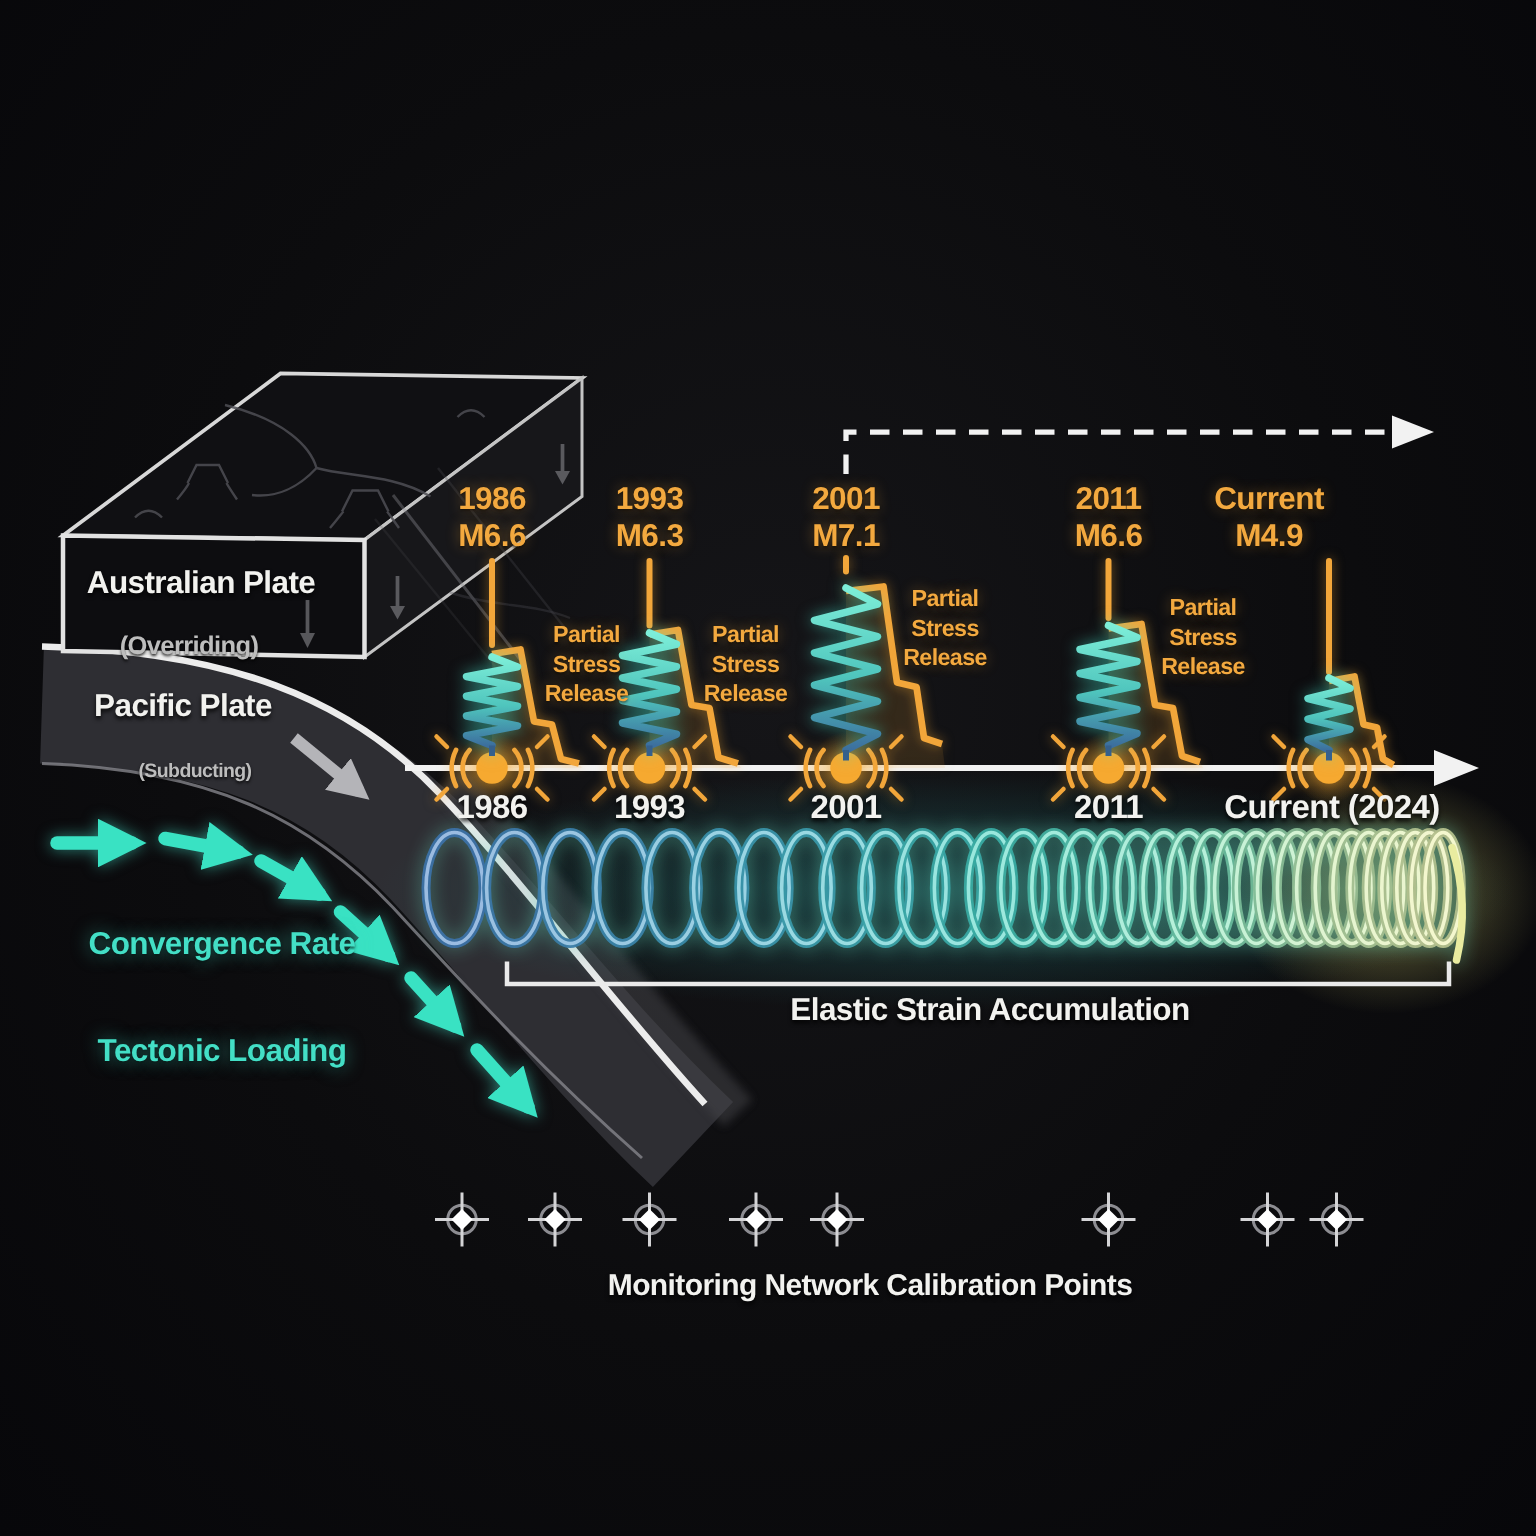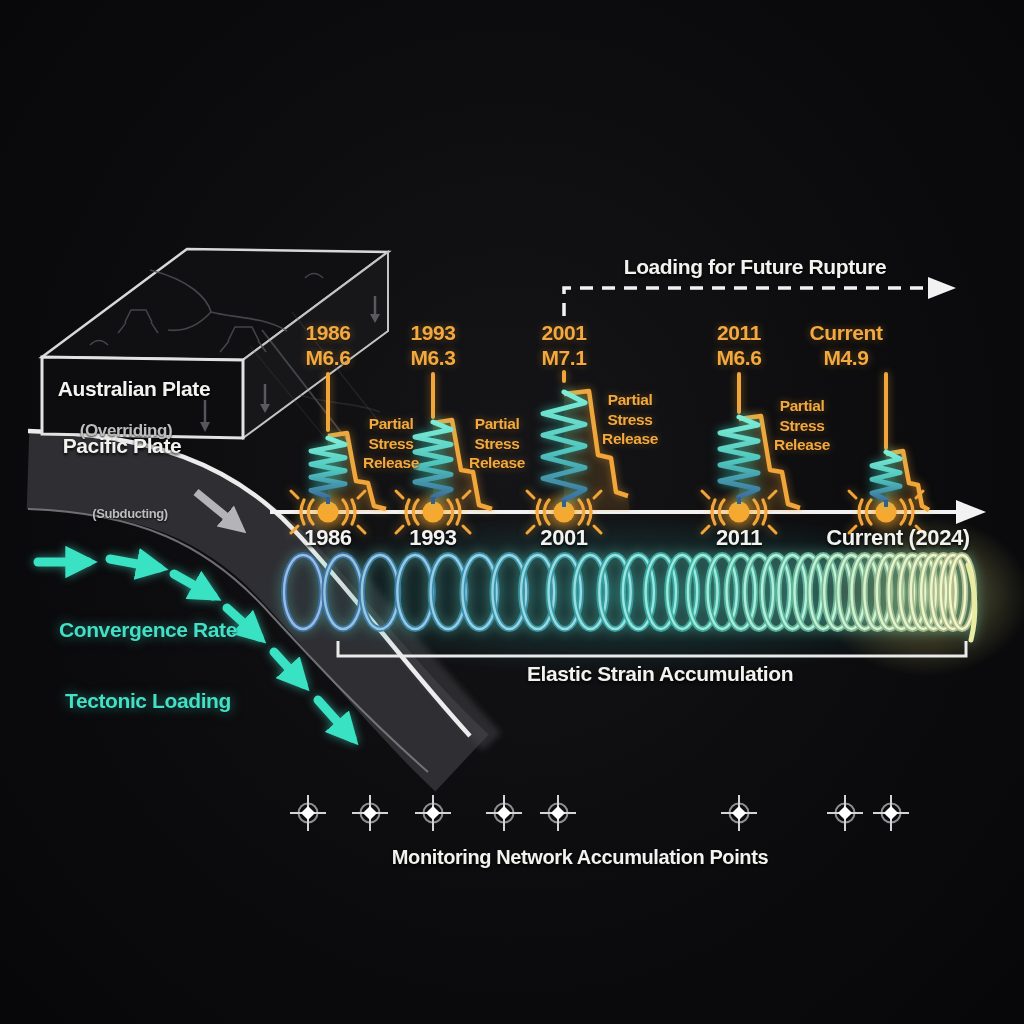--- a/index.html
+++ b/index.html
@@ -363,24 +363,23 @@
           <circle cx="891" cy="813" r="9.5" fill="none" stroke="#8d8d92" stroke-width="2"></circle>
           <line x1="891" y1="795" x2="891" y2="831" stroke="#d4d4d6" stroke-width="2"></line>
           <line x1="873" y1="813" x2="909" y2="813" stroke="#d4d4d6" stroke-width="2"></line>
           <rect x="886" y="808" width="10" height="10" fill="#ffffff" transform="rotate(45 891 813)"></rect>
         </g>
       </g>
 </svg>
 
   <div class="lbl white" style="left:134px;top:377px;font-size:21px;">Australian Plate</div>
   <div class="lbl sub" style="left:126px;top:401px;font-size:17px;">(Overriding)</div>
-  <div class="lbl white" style="left:122px;top:434px;font-size:21px;">Pacific Plate</div>
+  <div class="lbl white" style="left:122px;top:459px;font-size:21px;">Pacific Plate</div>
   <div class="lbl sub" style="left:130px;top:486px;font-size:13px;">(Subducting)</div>
 
-  <div class="lbl white" style="left:755px;top:255px;font-size:21px;">Loading for Future Rupture</div>
 
   <div class="lbl orange evt" style="left:328px;">
     <div>1986</div>
     <div>M6.6</div>
   </div>
   <div class="lbl orange evt" style="left:433px;">
     <div>1993</div>
     <div>M6.3</div>
   </div>
   <div class="lbl orange evt" style="left:564px;">
@@ -398,23 +397,23 @@
 
   <div class="lbl orange stress" style="left:391px;top:414px;">Partial Stress Release</div>
   <div class="lbl orange stress" style="left:497px;top:414px;">Partial Stress Release</div>
   <div class="lbl orange stress" style="left:630px;top:390px;">Partial Stress Release</div>
   <div class="lbl orange stress" style="left:802px;top:396px;">Partial Stress Release</div>
 
   <div class="lbl white axis-lbl" style="left:328px;">1986</div>
   <div class="lbl white axis-lbl" style="left:433px;">1993</div>
   <div class="lbl white axis-lbl" style="left:564px;">2001</div>
   <div class="lbl white axis-lbl" style="left:739px;">2011</div>
-  <div class="lbl white axis-lbl" style="left:888px;margin-left:10px;">Current (2024)</div>
+  <div class="lbl white axis-lbl" style="left:888px;">Current (2024)</div>
 
   <div class="lbl white" style="left:660px;top:662px;font-size:21px;">Elastic Strain Accumulation</div>
 
   <div class="lbl teal" style="left:148px;top:617px;font-size:21px;line-height:26px;">
     <div>Convergence Rate</div>
   </div>
   <div class="lbl teal" style="left:148px;top:689px;font-size:21px;">Tectonic Loading</div>
 
-  <div class="lbl white" style="left:580px;top:846px;font-size:20px;">Monitoring Network Accumulation Points</div>
+  <div class="lbl white" style="left:580px;top:846px;font-size:20px;">Monitoring Network Calibration Points</div>
 </div>
 
 </body></html>

